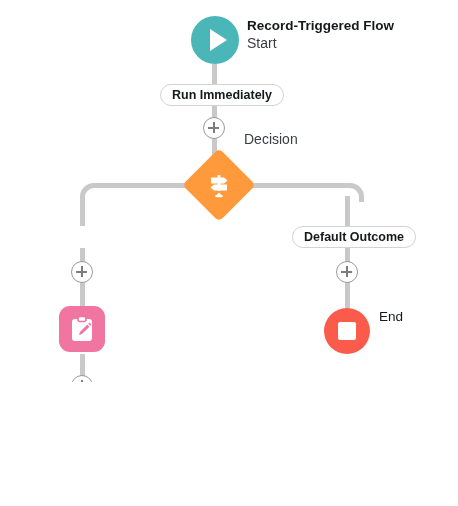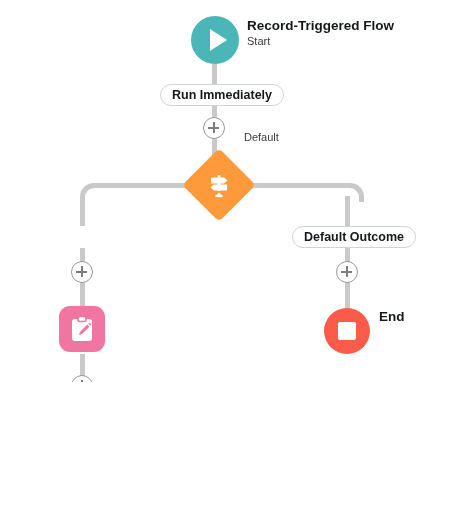--- a/index.html
+++ b/index.html
@@ -66,21 +66,21 @@
     line-height: 1.25;
     white-space: nowrap;
   }
   .node-label .t1 {
     font-size: 13.5px;
     font-weight: bold;
     color: #16191c;
     display: block;
   }
   .node-label .t2 {
-    font-size: 11px;
+    font-size: 14px;
     font-weight: normal;
     color: #3a3d42;
     display: block;
   }
 
   
   .pill {
     position: absolute;
     height: 22px;
     border: 1px solid #d3d3d3;
@@ -158,21 +158,21 @@
     justify-content: center;
   }
   .end-sq {
     width: 18px; height: 18px;
     background: #ffffff;
     border-radius: 2px;
   }
   .end-text {
     position: absolute;
     font-size: 13.5px;
-    font-weight: bold;
+    font-weight: normal;
     color: #16191c;
     white-space: nowrap;
   }
 </style>
 </head>
 <body>
 
 <div id="canvas">
 
   <div class="conn conn-v" style="left:212px; top:64px; width:5px; height:22px;"></div>
@@ -215,21 +215,21 @@
   <div class="diamond-icon" style="left:193px; top:159px;">
     <svg width="30" height="30" viewBox="0 0 30 30" aria-hidden="true">
       <path d="M7 7.5 h13 l3.5 3 -3.5 3 H7 z" fill="#ffffff"></path>
       <path d="M23 14.5 H10 l-3.5 3 3.5 3 h13 z" fill="#ffffff"></path>
       <rect x="13.6" y="5" width="2.8" height="16" fill="#ffffff"></rect>
       <path d="M12 25.5 l3-3 3 3 z" fill="#ffffff"></path>
       <rect x="11.5" y="25" width="7" height="2.2" fill="#ffffff"></rect>
     </svg>
   </div>
   <div class="node-label" style="left:244px; top:131px;">
-    <span class="t2">Default</span>
+    <span class="t2">Decision</span>
   </div>
 
 
   <div class="pill" style="left:292px; top:226px;text-align:center;">
     <span>Default Outcome</span>
   </div>
 
   <div class="plus" style="left:71px; top:261px;"></div>
   <div class="plus" style="left:336px; top:261px;"></div>
 

